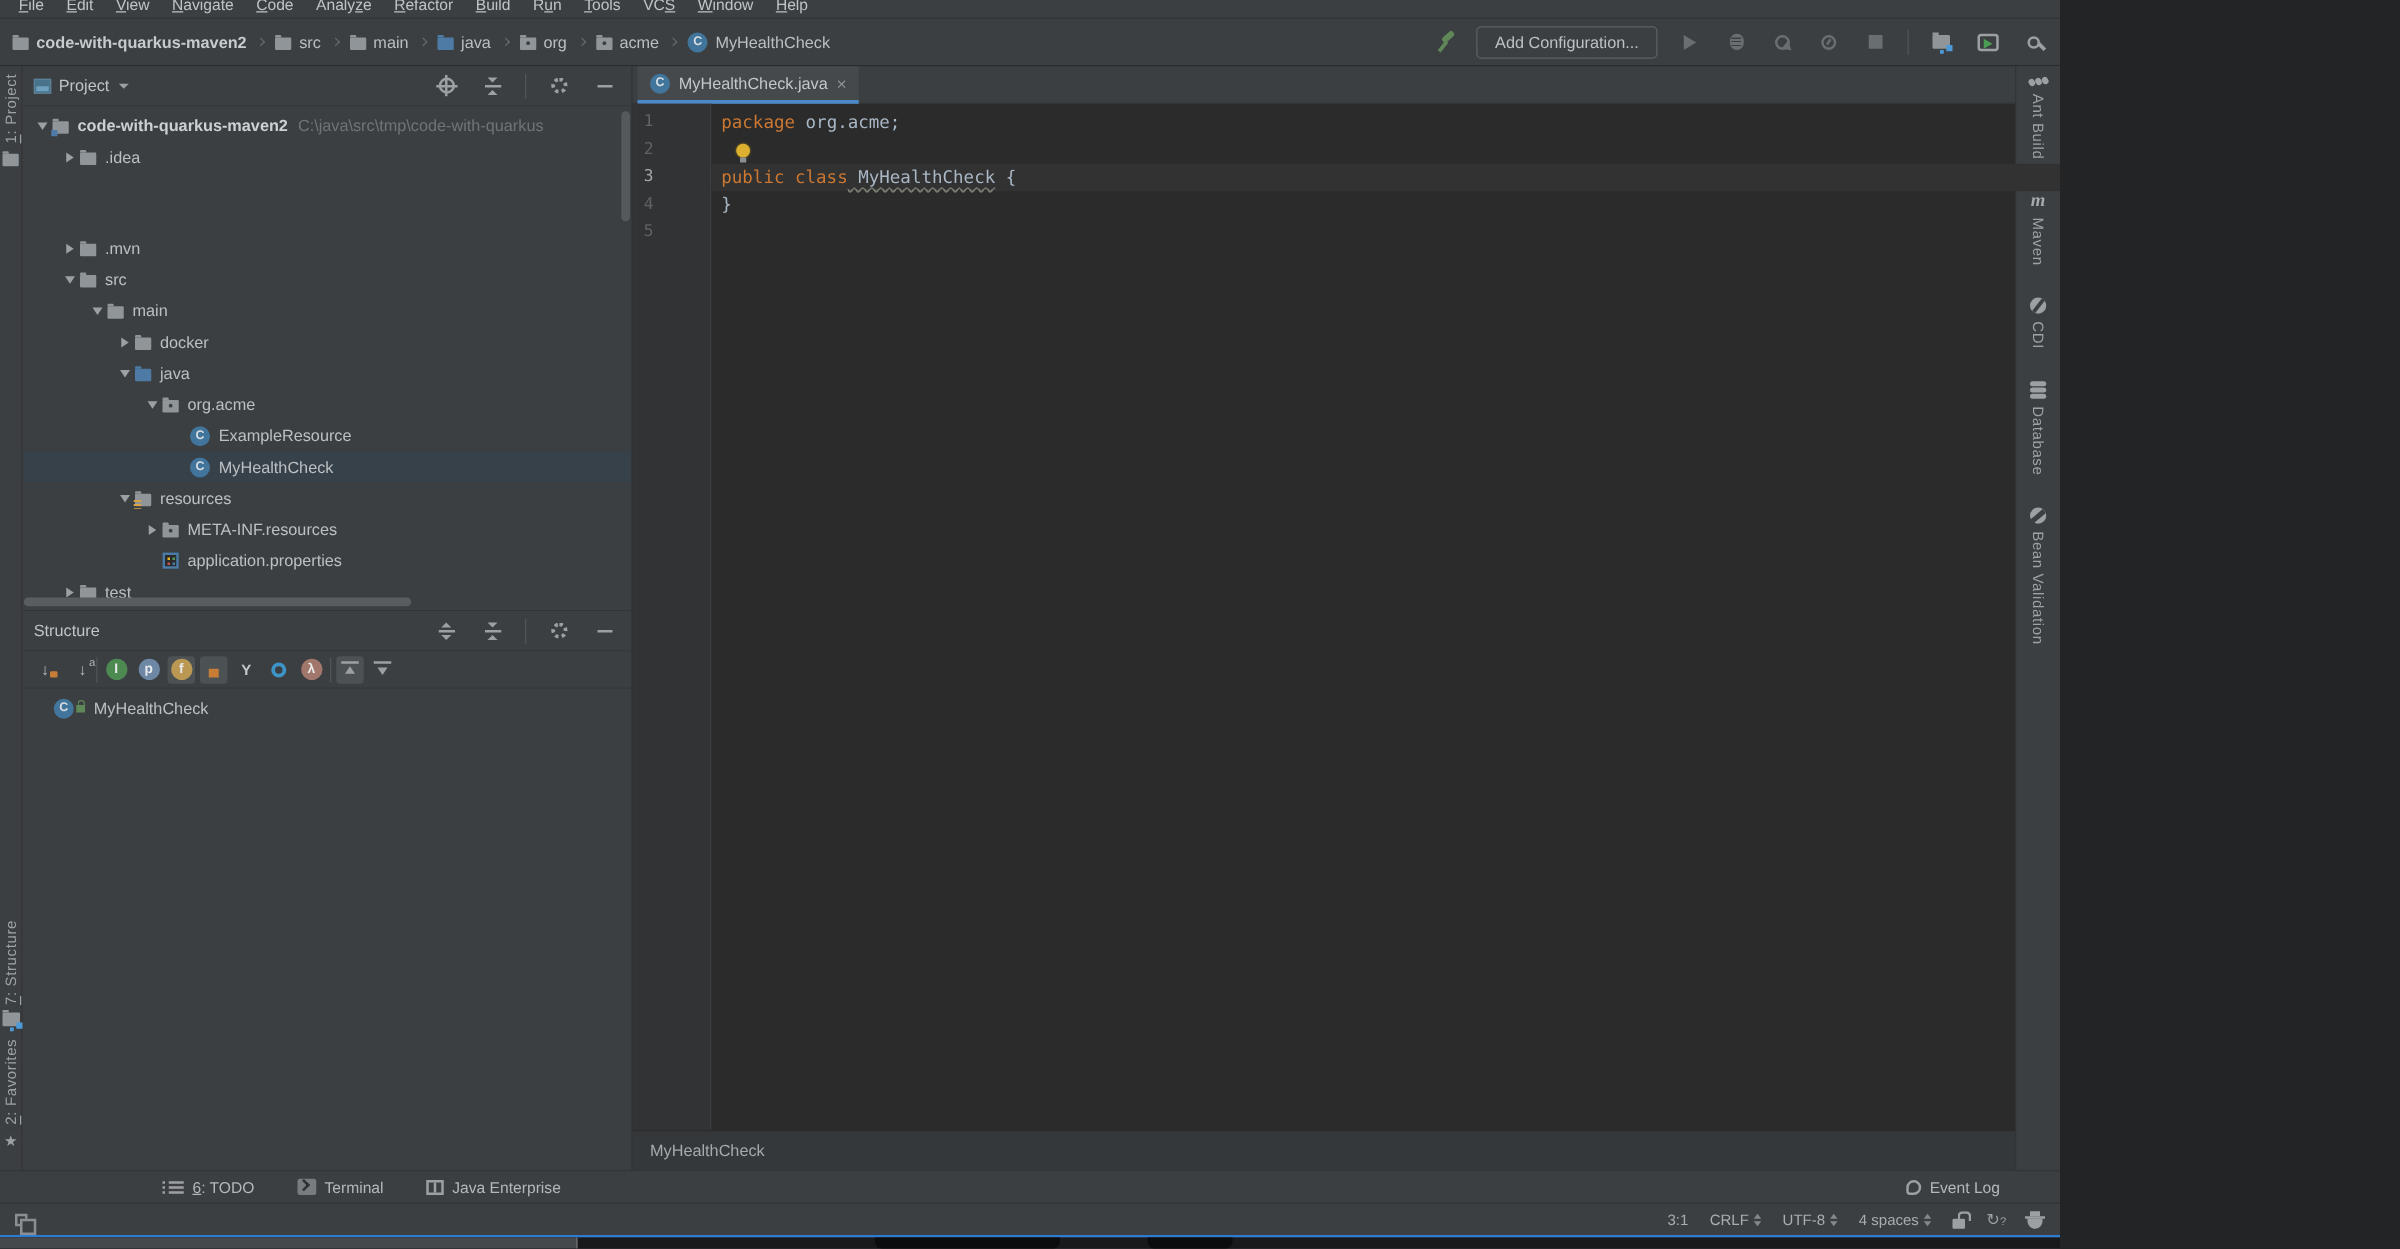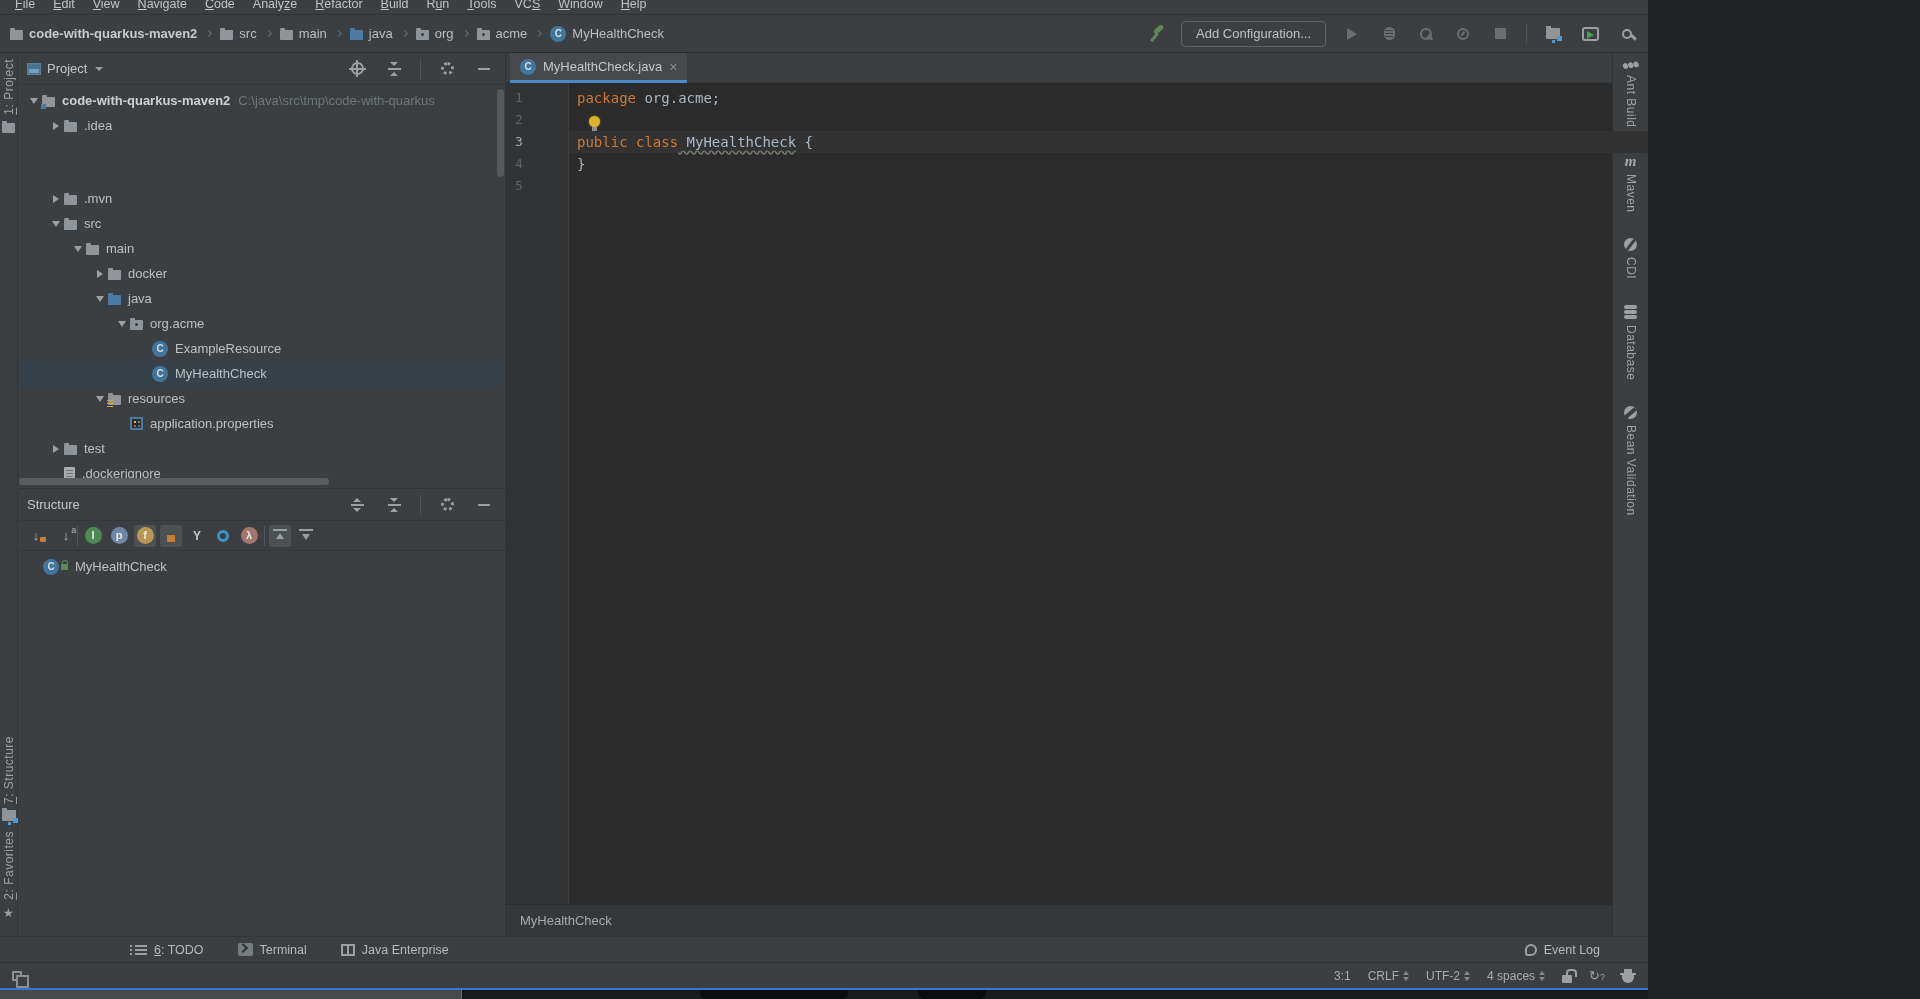--- a/index.html
+++ b/index.html
@@ -401,20 +401,27 @@
           <span class="lbl">MyHealthCheck</span>
         </div>
         <div class="tree-row" style="padding-left: 72px;">
           <span class="arrbox">
             <span class="arr-d"></span>
           </span>
           <span class="icn i-folder res"></span>
           <span class="lbl">resources</span>
         </div>
         <div class="tree-row" style="padding-left: 94px;">
+          <span class="arrbox">
+            <span class="arr-r"></span>
+          </span>
+          <span class="icn i-folder pkg"></span>
+          <span class="lbl">META-INF.resources</span>
+        </div>
+        <div class="tree-row" style="padding-left: 94px;">
           <span class="arrbox"></span>
           <span class="icn i-props"></span>
           <span class="lbl">application.properties</span>
         </div>
         <div class="tree-row" style="padding-left: 28px;">
           <span class="arrbox">
             <span class="arr-r"></span>
           </span>
           <span class="icn i-folder"></span>
           <span class="lbl">test</span>
@@ -581,21 +588,21 @@
           <span>3:1</span>
         </span>
       <span class="sb-item">
         <span>CRLF</span>
         <span class="updown">
             <i class="u"></i>
             <i class="d"></i>
           </span>
       </span>
       <span class="sb-item">
-        <span>UTF-2</span>
+        <span>UTF-8</span>
         <span class="updown">
             <i class="u"></i>
             <i class="d"></i>
           </span>
       </span>
       <span class="sb-item">
         <span>4 spaces</span>
         <span class="updown">
             <i class="u"></i>
             <i class="d"></i>

